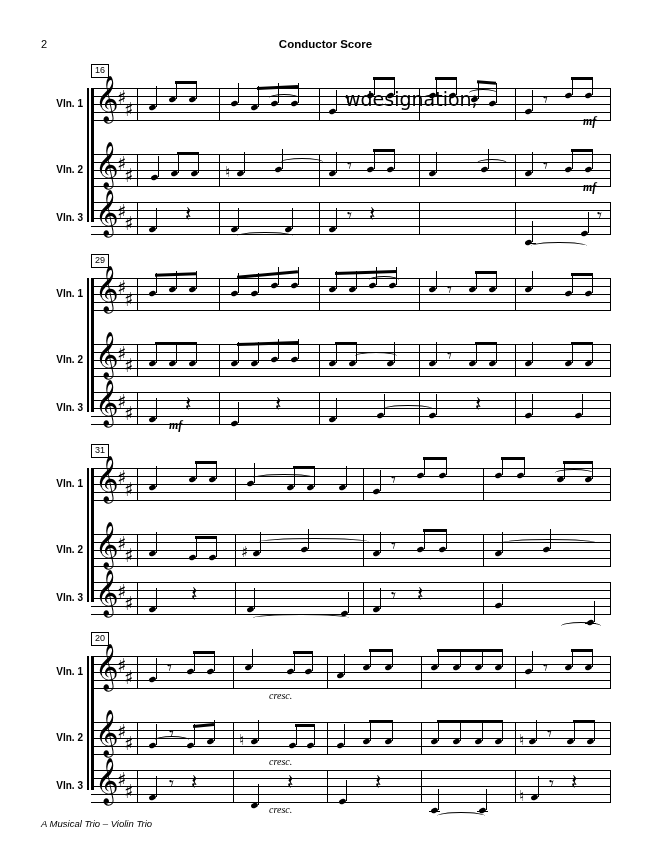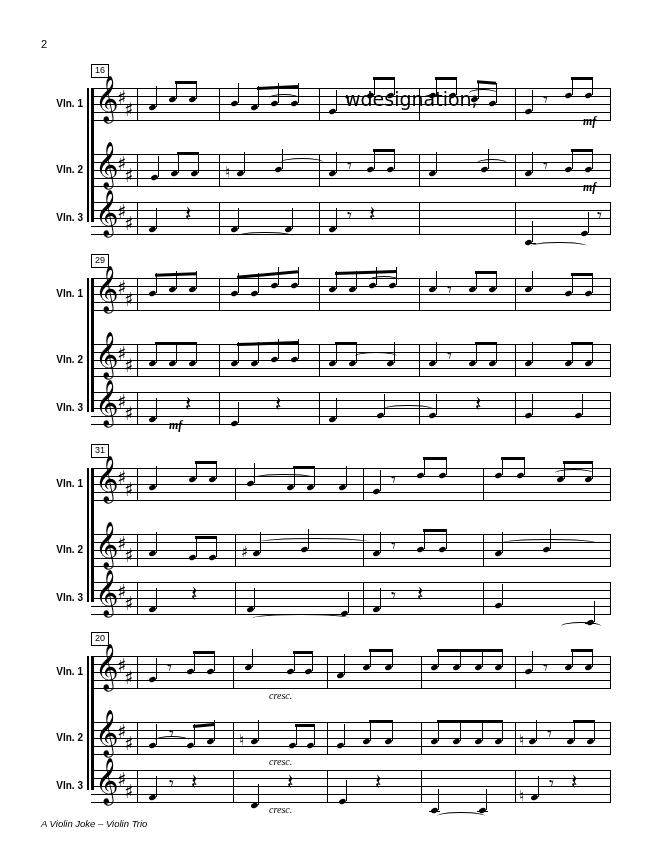--- a/index.html
+++ b/index.html
@@ -203,20 +203,21 @@
     border-radius: 50%;
     height: 7px;
   }
 </style>
 </head>
 <body>
 
 <div class="page">
 
   <div class="page-number">2</div>
+  <div class="score-title">Conductor Score</div>
 
   <div class="system" id="sys0" style="top:64px;">
     <div class="measure-number" style="left:50px; top:0px;">16</div>
     <div class="sys-brace" style="top:24px; height:134px;"></div>
     <div class="sys-brace2" style="top:24px; height:134px;"></div>
 
     <div class="stave-row" style="top:24px;">
       <div class="inst-label">Vln. 1</div>
       <div class="stave">
         <div class="line l0"></div>
@@ -855,14 +856,14 @@
         <div class="accidental" style="left:428px; top:19px;">♮</div>
         <div class="note" style="left:440px; top:25px;"></div>
           <div class="stem" style="left:446.5px; top:6px; height:21px;"></div>
         <div class="rest-8" style="left:458px; top:4px;">𝄾</div>
         <div class="rest-q" style="left:480px; top:2px;">𝄽</div>
         <div class="expr" style="left:178px; top:34px;">cresc.</div>
       </div>
     </div>
   </div>
 
-  <div class="footer">A Violin Joke – Violin Trio</div>
+  <div class="footer">A Musical Trio – Violin Trio</div>
 </div>
 
 </body></html>

